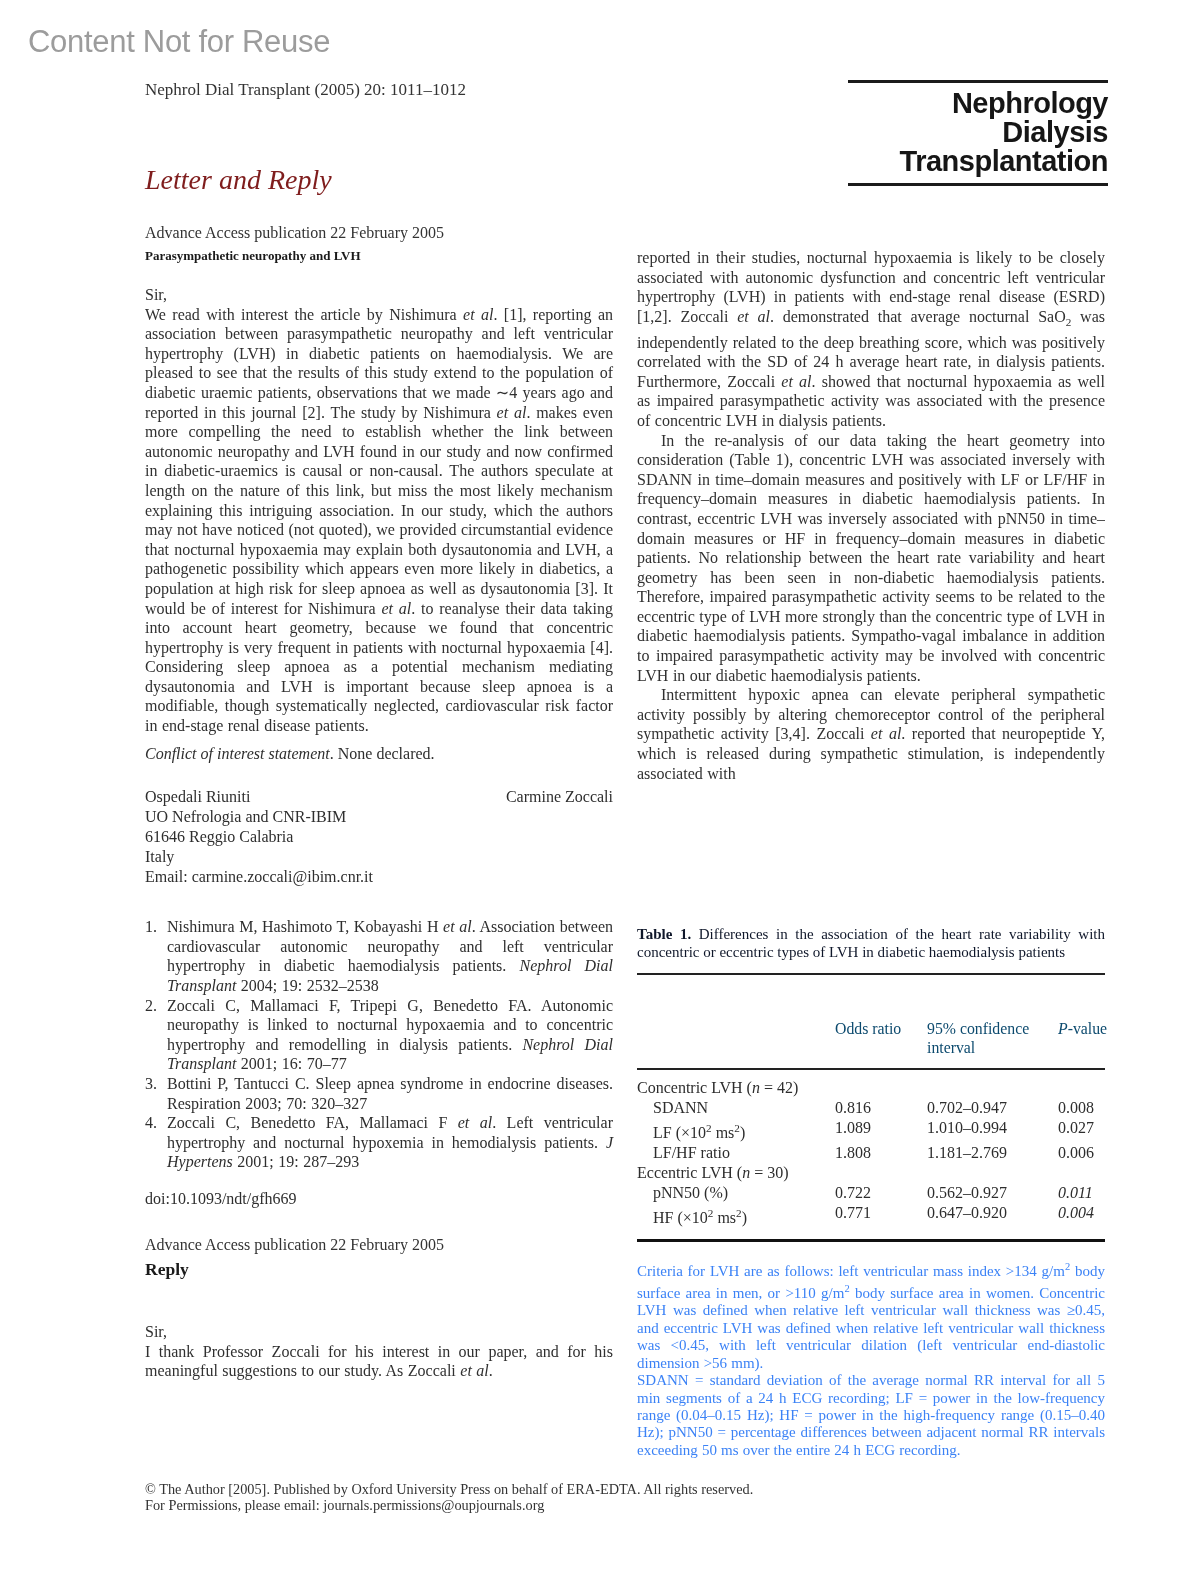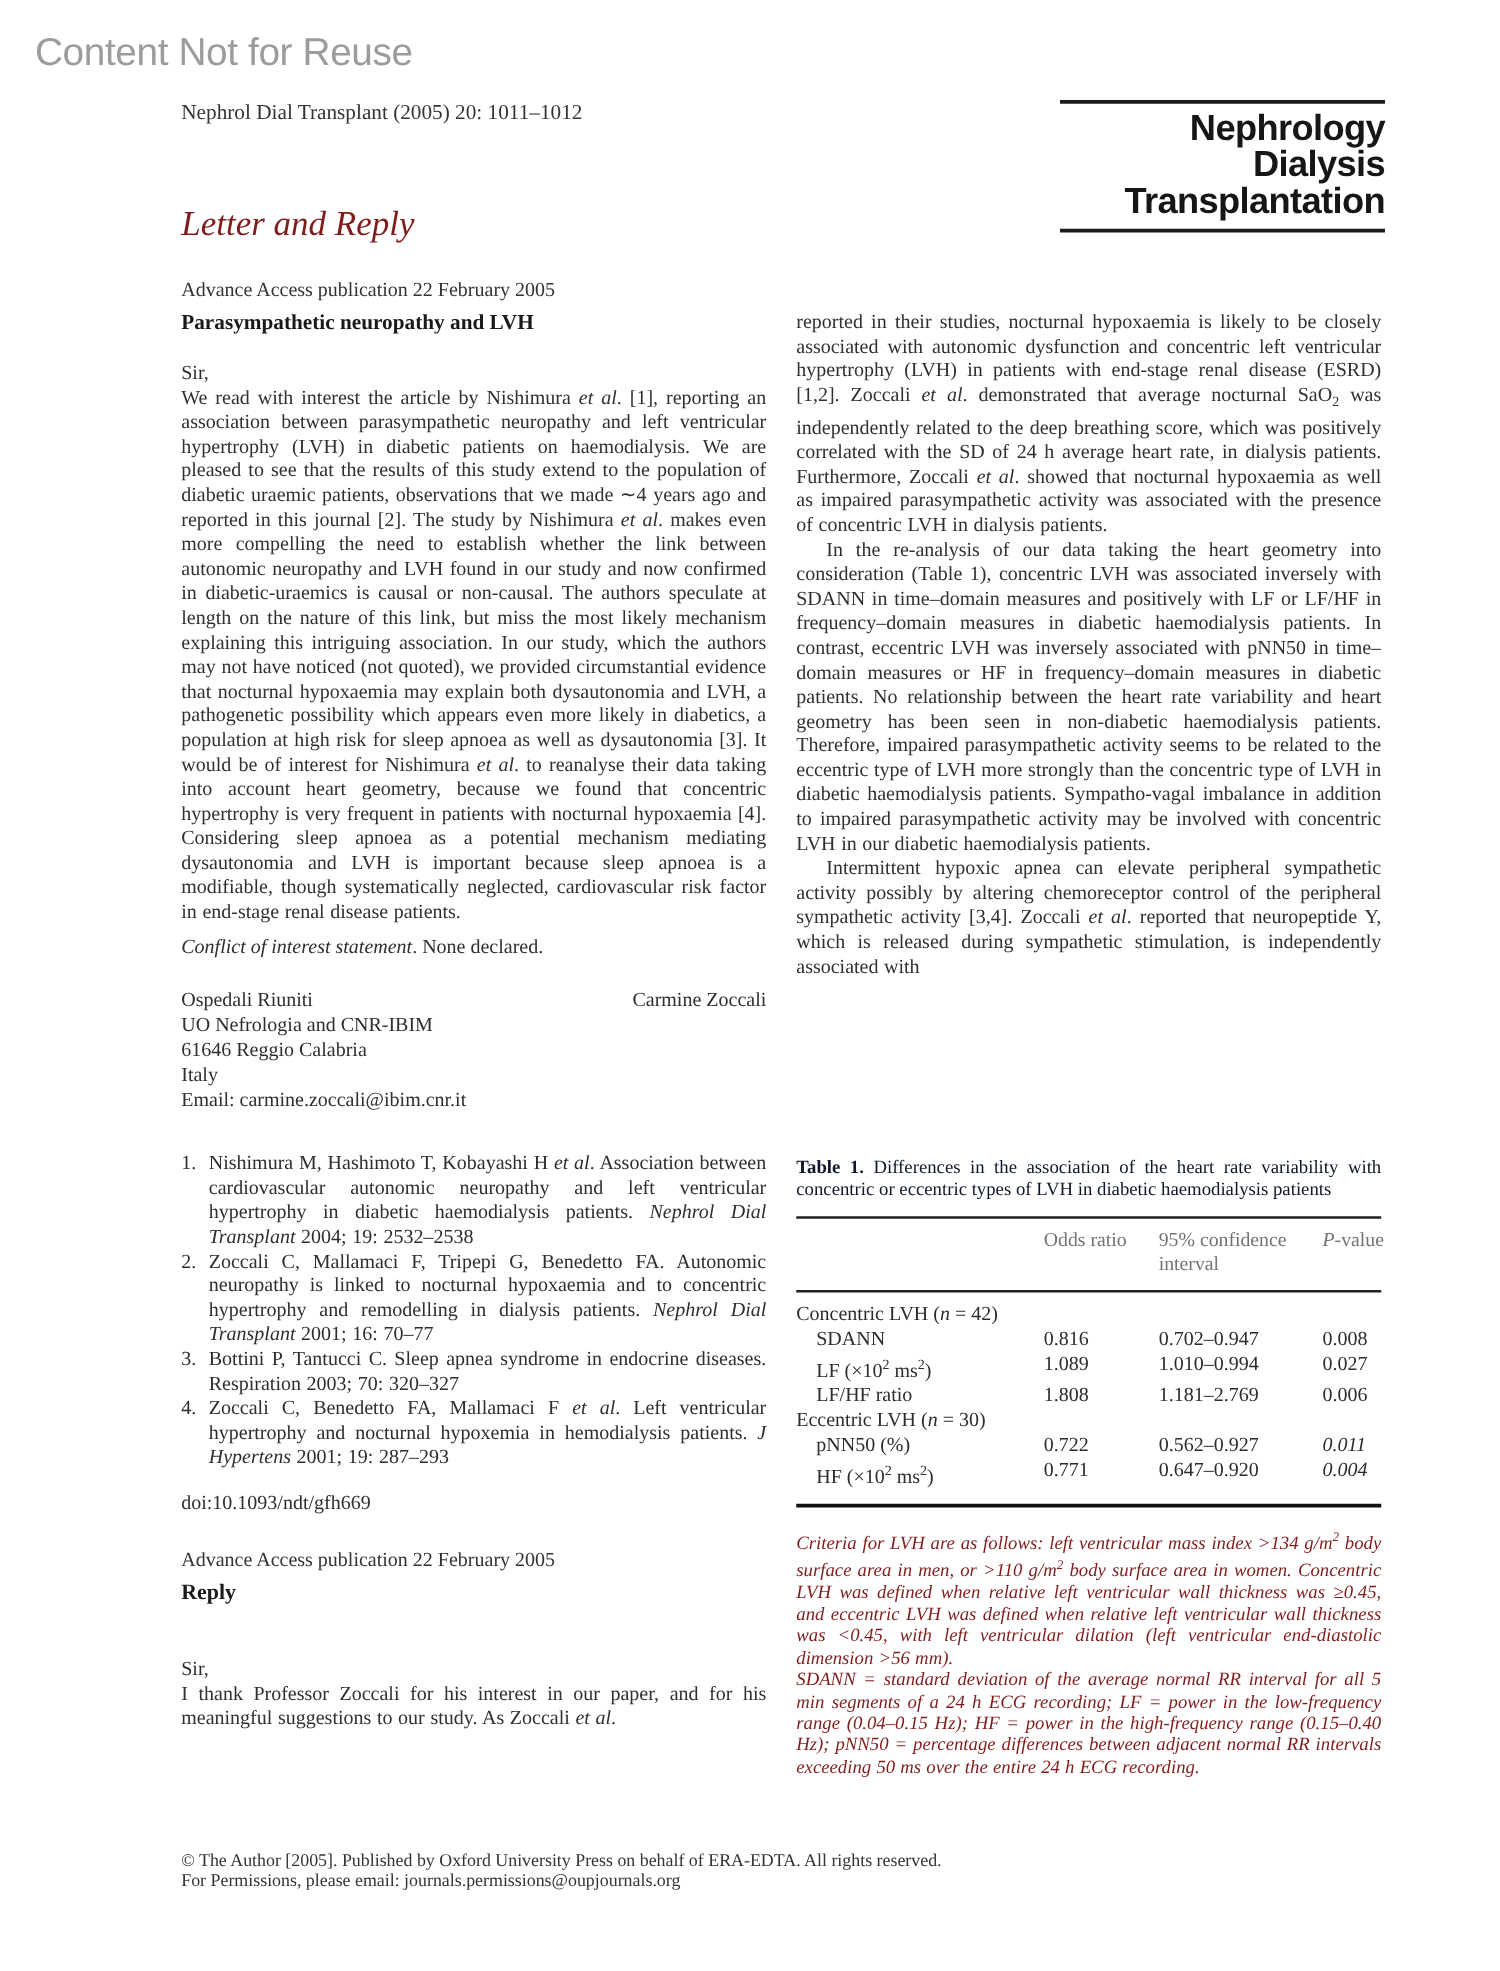--- a/index.html
+++ b/index.html
@@ -9,47 +9,47 @@
         font-size:31px;letter-spacing:-0.3px;color:#9c9c9c;}
   .citation{position:absolute;left:145px;top:80px;font-size:17px;color:#333;}
   .logo{position:absolute;left:848px;top:80px;width:260px;border-top:3px solid #1b1b1b;
         border-bottom:3px solid #1b1b1b;padding:6px 0 7px 0;text-align:right;
         font-family:"Liberation Sans",sans-serif;font-weight:bold;font-size:29px;line-height:29px;
         color:#161616;letter-spacing:-0.5px;}
   .col-left{position:absolute;left:145px;top:164px;width:468px;}
   .col-right{position:absolute;left:637px;top:248px;width:468px;}
   .section-heading{font-style:italic;font-size:28px;line-height:32px;color:#7f1d1d;}
   .advance{font-size:16px;margin-top:28px;color:#333;}
-  .letter-title{font-size:17px;font-weight:bold;margin-top:6px;color:#1a1a1a;}
+  .letter-title{font-size:13px;font-weight:bold;margin-top:6px;color:#1a1a1a;}
   .body-text{font-size:16px;line-height:19.6px;text-align:justify;word-spacing:0.5px;color:#303030;}
   .salutation{margin-top:21px;font-size:16px;line-height:19.6px;}
   .conflict{margin-top:8px;font-size:16px;line-height:19.6px;}
   .address{margin-top:24px;font-size:16px;line-height:20px;}
   .addr-line1{display:flex;justify-content:space-between;}
   .refs{margin-top:30px;}
   .ref{position:relative;padding-left:22px;font-size:16px;line-height:19.6px;text-align:justify;word-spacing:0.5px;}
   .ref-num{position:absolute;left:0;top:0;}
   .doi{margin-top:18px;font-size:16px;}
   .advance2{margin-top:28px;font-size:16px;color:#333;}
   .reply-title{font-size:17.5px;font-weight:bold;margin-top:5px;color:#1a1a1a;}
   .salutation2{margin-top:42px;font-size:16px;line-height:19.6px;}
   .right-text{height:677px;overflow:hidden;}
   .para-indent{text-indent:24px;}
   .tbl-caption{font-size:15px;line-height:18px;text-align:justify;color:#0f172a;}
   .rule{border-top:2px solid #222;margin-top:12px;}
   .rule-mid{border-top:2px solid #222;}
   .rule-thick{border-top:3px solid #111;}
   .tbl-head{display:grid;grid-template-columns:198px 92px 131px 1fr;padding:9px 0 11px 0;
-        font-size:15.8px;line-height:18.5px;color:#737373;}
+        font-size:15.8px;line-height:18.5px;color:#0c4a6e;margin-top:36px;}
   .tbl-body{padding:8px 0 10px 0;font-size:16px;line-height:20px;color:#2d2d2d;}
   .tbl-grouplabel{width:100%;}
   .tbl-row{display:grid;grid-template-columns:198px 92px 131px 1fr;}
   .td-label{padding-left:16px;}
   .td{white-space:nowrap;}
-  .tbl-foot{margin-top:16px;font-size:15px;line-height:17.4px;text-align:justify;word-spacing:0.4px;color:#7f1d1d;font-style:italic;}
+  .tbl-foot{margin-top:16px;font-size:15px;line-height:17.4px;text-align:justify;word-spacing:0.4px;color:#3b82f6;}
   .tbl-foot + .tbl-foot{margin-top:0;}
   .footer{position:absolute;left:145px;top:1481px;font-size:14.3px;line-height:16px;color:#333;}
 </style>
 </head>
 <body>
 
 <div class="page">
 
   <div class="watermark">Content Not for Reuse</div>
 

